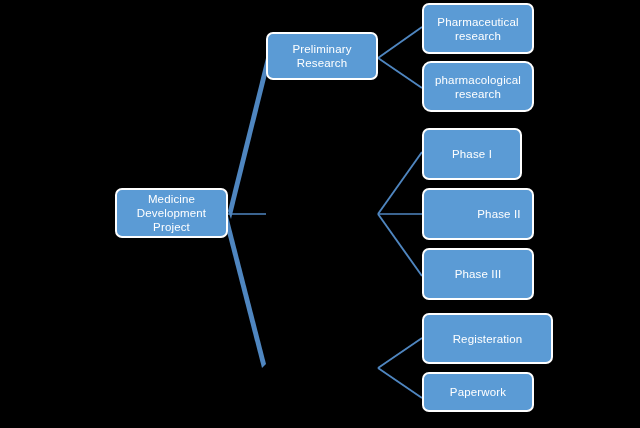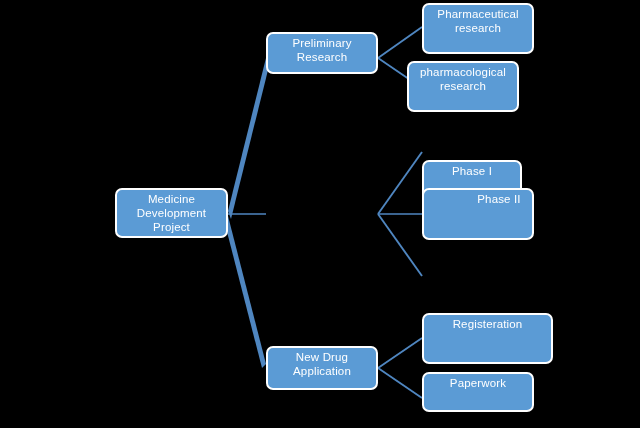--- a/index.html
+++ b/index.html
@@ -27,21 +27,21 @@
     position: absolute;
     box-sizing: border-box;
     background: #5b9bd5;
     border: 2px solid #ffffff;
     border-radius: 7px;
     color: #ffffff;
     font-size: 11.5px;
     line-height: 14px;
     letter-spacing: 0.15px;
     display: flex;
-    align-items: flex-start;
+    align-items: center;
     justify-content: center;
     text-align: center;
     padding: 2px 6px;
     z-index: 2;
   }
   .node-label {
     display: block;
     white-space: pre-line;
   }
 </style>
@@ -71,47 +71,47 @@
     <line x1="378" y1="368" x2="422" y2="338" stroke="#4f86c0" stroke-width="1.9"></line>
 
     <line x1="378" y1="368" x2="422" y2="398" stroke="#4f86c0" stroke-width="1.9"></line>
   </svg>
 
   <div class="node" style="left:115px; top:188px; width:113px; height:50px;">
     <span class="node-label">Medicine
 Development Project</span>
   </div>
 
-  <div class="node" style="left:266px; top:32px; width:112px; height:42px;">
+  <div class="node" style="left:266px; top:32px; width:112px; height:48px;">
     <span class="node-label">Preliminary Research</span>
   </div>
 
 
-  <div class="node" style="left:266px; top:346px; width:112px; height:44px;">
-    <span class="node-label">New Drug Application</span>
-  </div>
 
   <div class="node" style="left:422px; top:3px; width:112px; height:51px;">
     <span class="node-label">Pharmaceutical
 research</span>
   </div>
 
-  <div class="node" style="left:407px; top:61px; width:112px; height:51px;">
+  <div class="node" style="left:422px; top:61px; width:112px; height:51px;border-radius:9px;">
     <span class="node-label">pharmacological
 research</span>
   </div>
 
-  <div class="node" style="left:422px; top:128px; width:100px; height:52px;margin-top:32px;">
+  <div class="node" style="left:422px; top:128px; width:100px; height:52px;">
     <span class="node-label">Phase I</span>
   </div>
 
   <div class="node" style="left:422px; top:188px; width:112px; height:52px;padding-left:48px;">
     <span class="node-label">Phase II</span>
   </div>
 
+  <div class="node" style="left:422px; top:248px; width:112px; height:52px;">
+    <span class="node-label">Phase III</span>
+  </div>
 
   <div class="node" style="left:422px; top:313px; width:131px; height:51px;">
     <span class="node-label">Registeration</span>
   </div>
 
   <div class="node" style="left:422px; top:372px; width:112px; height:40px;">
     <span class="node-label">Paperwork</span>
   </div>
 
 </div>

